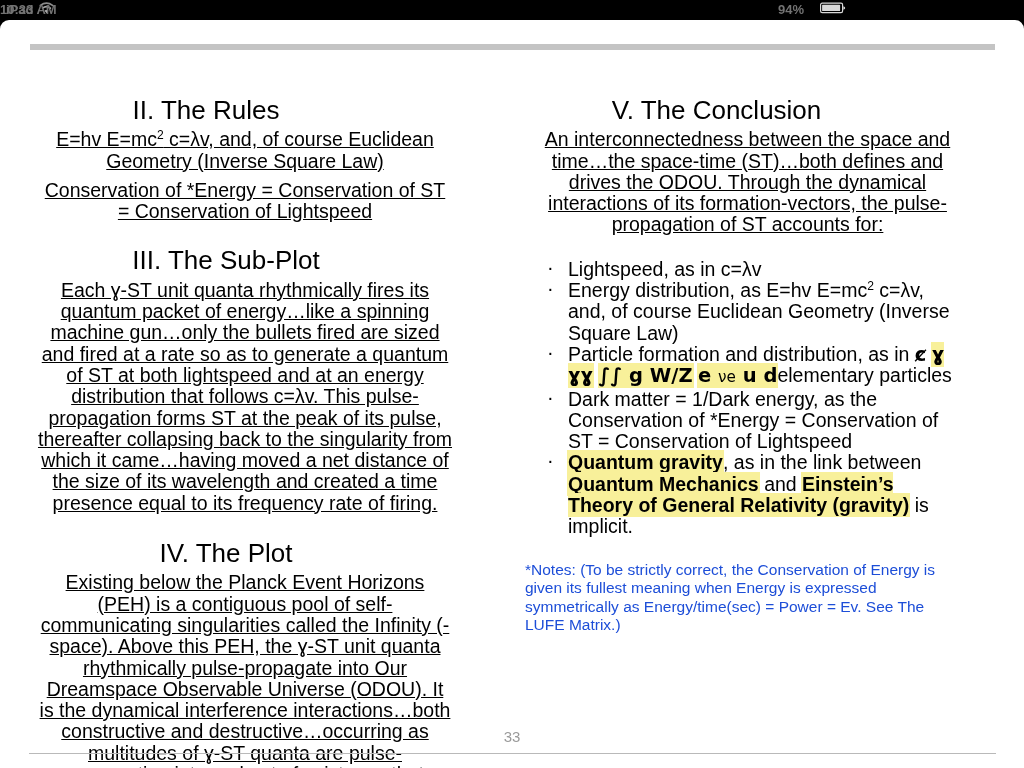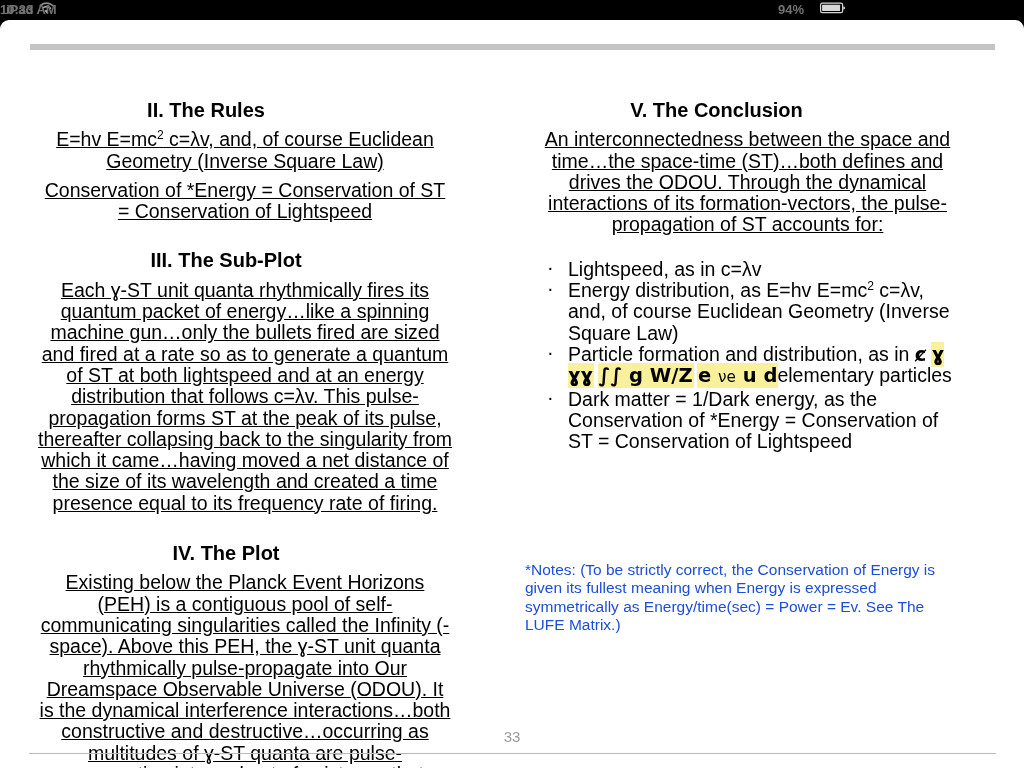--- a/index.html
+++ b/index.html
@@ -86,22 +86,22 @@
     top: 80px;
     color: #000;
     font-size: 19.5px;
     line-height: 21.3px;
   }
   .col-left  { left: 29px;  width: 432px; }
   .col-right { left: 525px; width: 445px; }
 
   .sec-head {
     text-align: center;
-    font-weight: bold;
-    font-size: 20px;
+    font-weight: normal;
+    font-size: 26px;
     line-height: 21.3px;
     margin: 0 0 1px 0;
   }
   .sec-head.indent-left  { padding-right: 78px; }
   .sec-head.indent-left2 { padding-right: 38px; }
   .sec-head.indent-right { padding-right: 62px; }
 
   .para {
     margin: 8px;
     text-align: center;
@@ -243,20 +243,21 @@
 
         <li><span>Energy distribution, as E=hv  E=mc</span><sup>2</sup><span> c=λv, and, of course Euclidean Geometry (Inverse Square Law)</span></li>
 
         <li><span>Particle formation and distribution, as in </span><span class="sym">ȼ</span>
           <span class="sym hl">ɣ  ɣɣ</span>
           <span class="sym hl">∫∫  g  W/Z</span>
           <span class="sym hl"><span class="sym">e</span> <span class="sym-small">νe</span> <span class="sym">u d</span></span><span>elementary particles</span></li>
 
         <li><span>Dark matter = 1/Dark energy, as the Conservation of *Energy = Conservation of ST = Conservation of Lightspeed</span></li>
 
+        <li><span class="hl b">Quantum gravity</span><span>, as in the link between </span><span class="hl b">Quantum Mechanics</span><span> and </span><span class="hl b">Einstein’s Theory of General Relativity (gravity)</span><span> is implicit.</span></li>
       </ul>
     </div>
 
     <p class="notes">*Notes: (To be strictly correct, the Conservation of Energy is given its fullest meaning when Energy is expressed symmetrically as Energy/time(sec) = Power = Ev. See The LUFE Matrix.)</p>
 
     <div class="page-number">33</div>
     <div class="bottom-rule"></div>
   </div>
 </div>
 

